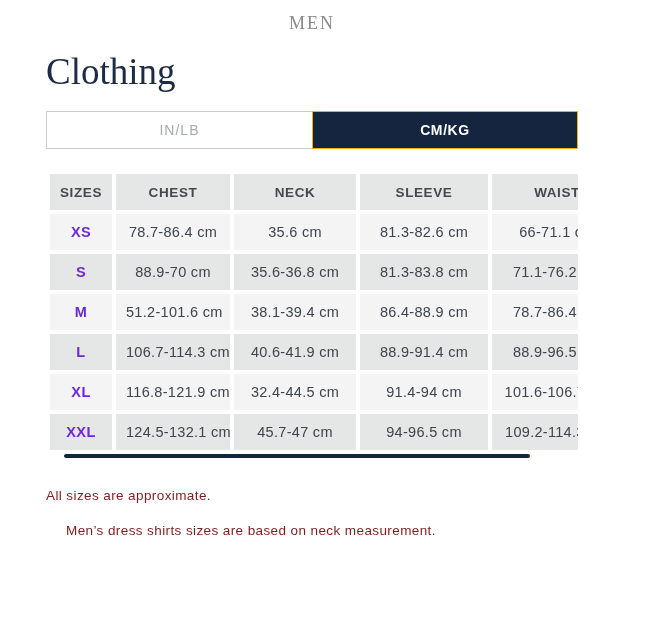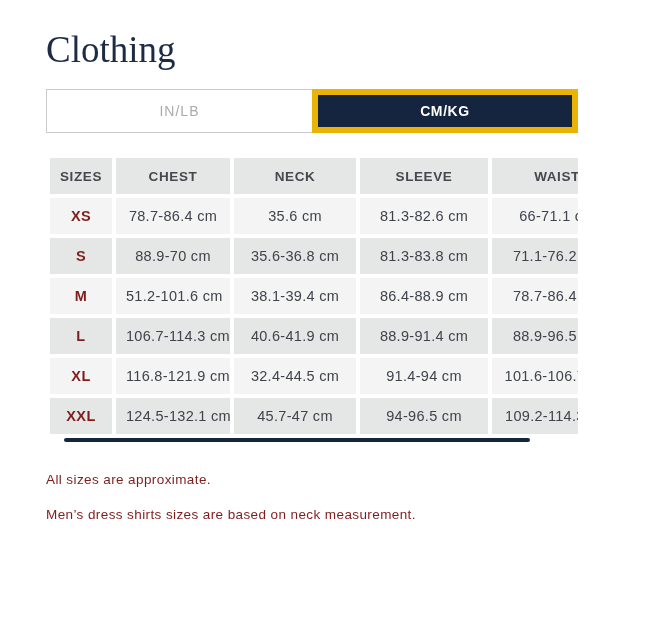--- a/index.html
+++ b/index.html
@@ -38,21 +38,21 @@
     text-align: center;
     font-size: 14.5px;
     letter-spacing: 1.5px;
     color: #2c3c58;
     line-height: 18px;
     white-space: nowrap;
   }
   .toggle {
     margin-top: 17px;
     display: flex;
-    height: 44px;
+    height: 38px;
     width: 532px;
   }
   .tab {
     flex: 1 1 50%;
     display: flex;
     align-items: center;
     justify-content: center;
     font-family: "Liberation Sans", sans-serif;
     font-size: 14px;
     cursor: pointer;
@@ -60,21 +60,21 @@
   }
   .tab.inactive {
     background: #ffffff;
     border: 1px solid #cbcbcb;
     border-right: none;
     color: #a8acb0;
     letter-spacing: 1px;
   }
   .tab.active {
     background: #152540;
-    border: 6px solid #eab308;
+    border: 1px solid #eab308;
     color: #ffffff;
     font-weight: bold;
     letter-spacing: 0.6px;
   }
   .table-viewport {
     margin-top: 21px;
     width: 532px;
     overflow: hidden;
   }
   table.size-table {
@@ -98,21 +98,21 @@
     letter-spacing: 0.6px;
     color: #45484d;
   }
   .size-table tbody tr:nth-child(odd) th,
   .size-table tbody tr:nth-child(odd) td { background: #f4f4f5; }
   .size-table tbody tr:nth-child(even) th,
   .size-table tbody tr:nth-child(even) td { background: #e5e6e6; }
   .size-table tbody th {
     font-size: 14.5px;
     font-weight: bold;
-    color: #7f1d1d;
+    color: #6d28d9;
     letter-spacing: 0.4px;
   }
   .size-table tbody td {
     font-size: 14.5px;
     color: #3f444b;
     letter-spacing: 0.3px;
   }
   .hscrollbar {
     width: 466px;
     height: 4px;
@@ -123,27 +123,28 @@
     cursor: pointer;
   }
   .note {
     margin: 0;
     font-size: 13.5px;
     letter-spacing: 0.4px;
     color: #7f1d1d;
     line-height: 16px;
   }
   .note.first { margin-top: 30px; }
-  .note.second { margin-top: 19px; }
+  .note.second { margin-top: 19px; margin-left: 20px; }
 </style>
 </head>
 <body>
 
 <div class="page">
 
+  <div class="eyebrow">MEN</div>
 
   <h1 class="title">Clothing</h1>
 
 
   <div class="toggle">
     <button class="tab inactive">IN/LB</button>
     <button class="tab active">CM/KG</button>
   </div>
 
   <div class="table-viewport">

